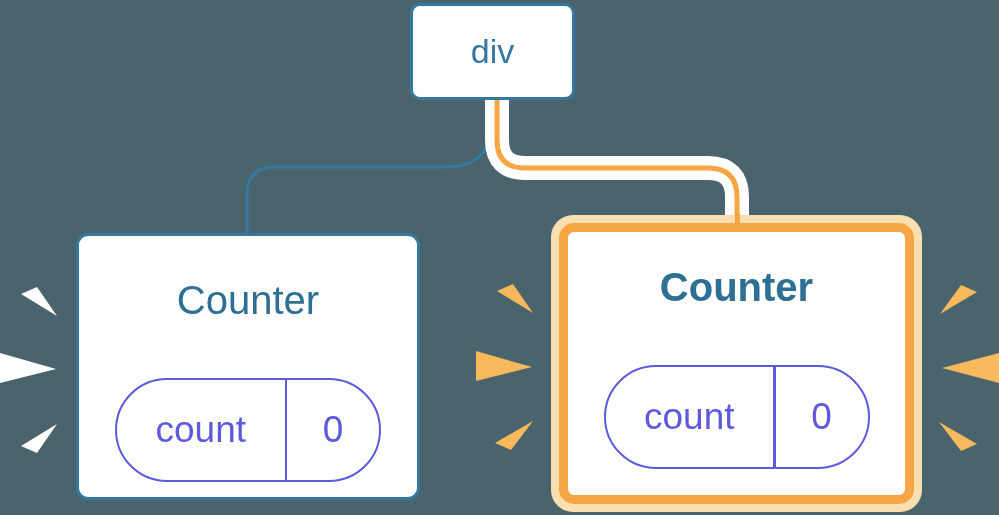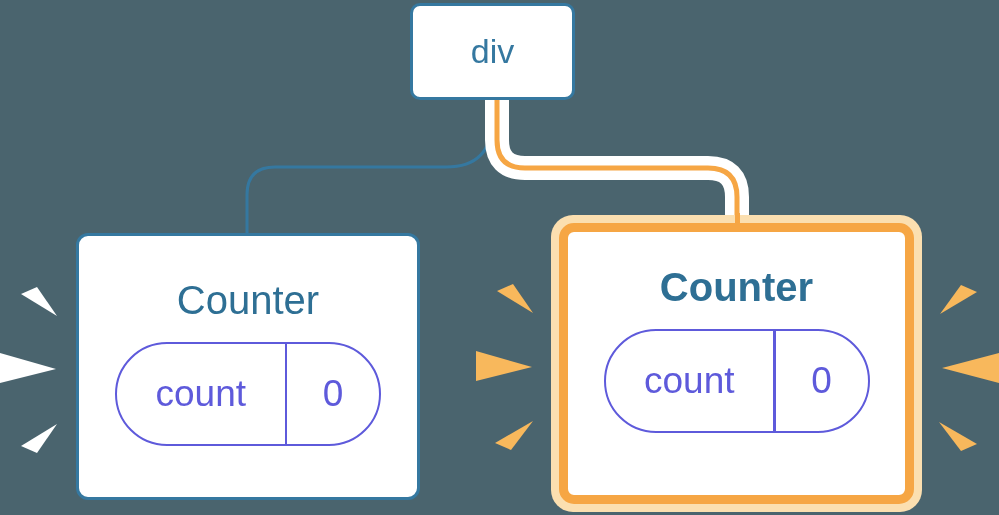--- a/index.html
+++ b/index.html
@@ -37,21 +37,21 @@
     background:var(--card);
     border:3px solid var(--blue);
     border-radius:10px;
     display:flex;align-items:center;justify-content:center;
     z-index:2;
     font-size:34px;font-weight:500;color:var(--blue);text-align:center;
   }
 
   .card{
     background:var(--card);
-    display:flex;flex-direction:column;align-items:center;
+    display:flex;flex-direction:column;align-items:center;gap:36px;
   }
   .card-left{
     position:absolute;left:76px;top:233px;
     width:344px;height:267px;
     border:3px solid var(--blue);
     border-radius:12px;
     padding-top:42px;
     z-index:2;
   }
   .card-title{

